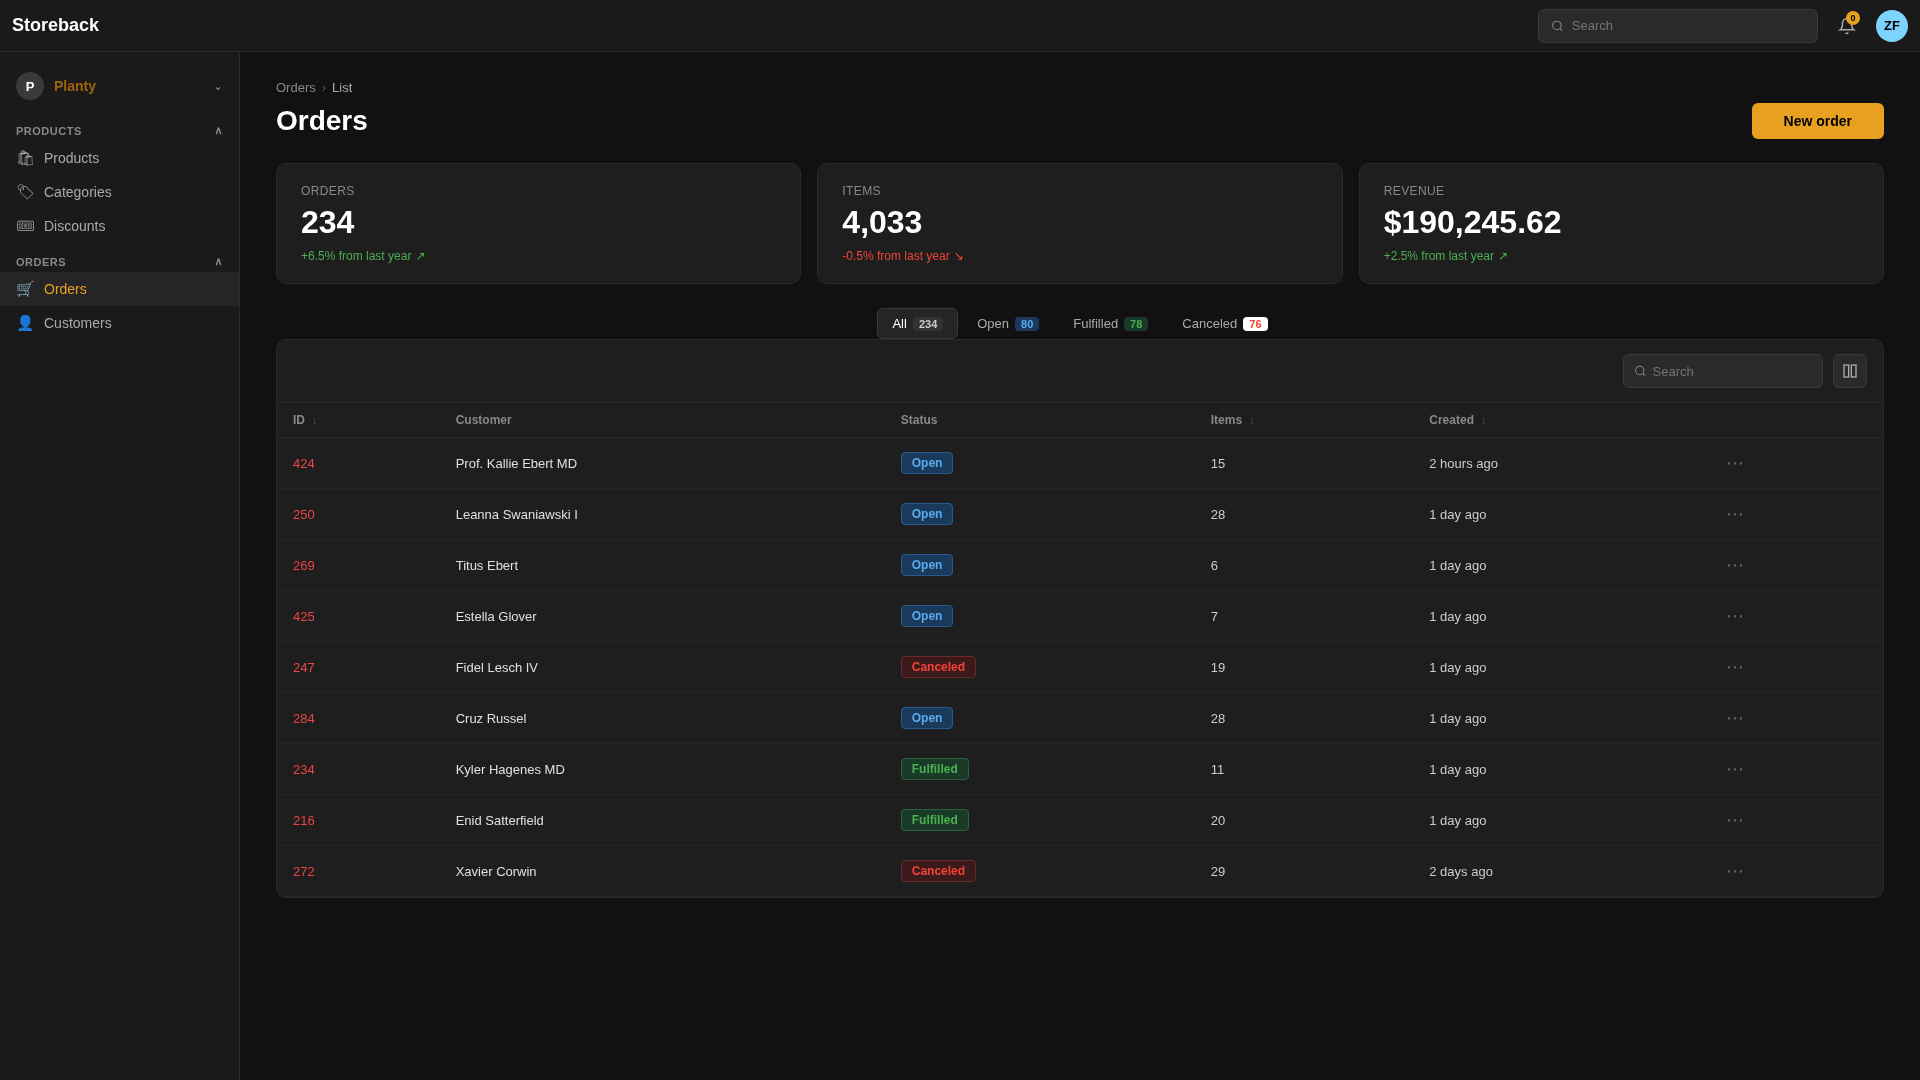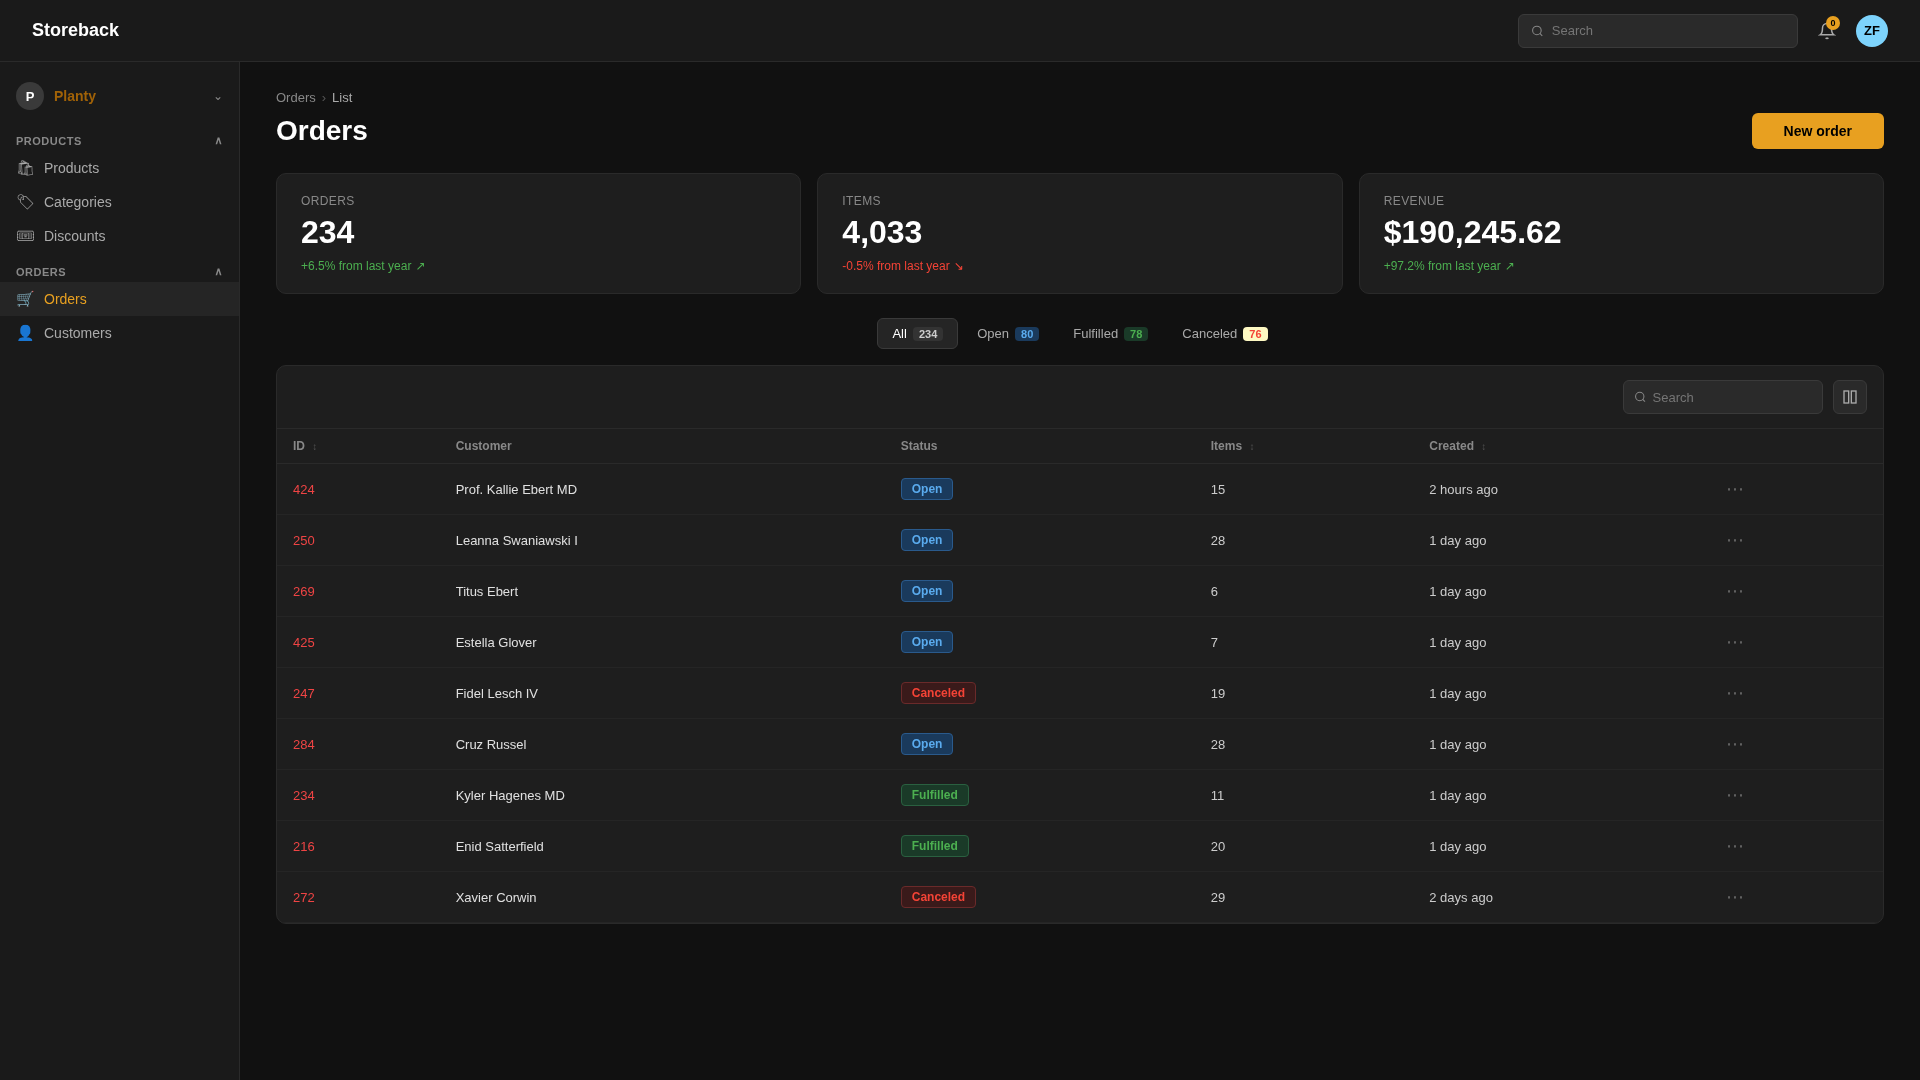--- a/index.html
+++ b/index.html
@@ -11,24 +11,24 @@
       width: 1920px;
       height: 1080px;
       overflow: hidden;
       display: flex;
       flex-direction: column;
     }
 
     
     .topnav {
       background: #1a1a1a;
-      height: 62px;
-      display: flex;
-      align-items: center;
-      padding: 0 32px;
+      height: 52px;
+      display: flex;
+      align-items: center;
+      padding: 0 12px;
       gap: 12px;
       border-bottom: 1px solid #2a2a2a;
       flex-shrink: 0;
     }
     .topnav-logo {
       font-size: 18px;
       font-weight: 700;
       color: #fff;
       flex: 1;
     }
@@ -244,21 +244,21 @@
       gap: 4px;
     }
     .stat-card-change.positive { color: #4caf50; }
     .stat-card-change.negative { color: #f44336; }
 
     
     .filter-tabs {
       display: flex;
       align-items: center;
       gap: 4px;
-      margin-bottom: 16px;
+      margin-bottom: 0;
       justify-content: center;
     }
     .filter-tab {
       display: flex;
       align-items: center;
       gap: 6px;
       padding: 7px 14px;
       border-radius: 6px;
       cursor: pointer;
       font-size: 13px;
@@ -273,21 +273,21 @@
     }
     .filter-tab-badge {
       font-size: 11px;
       font-weight: 700;
       border-radius: 4px;
       padding: 1px 6px;
     }
     .badge-all { background: #333; color: #ccc; }
     .badge-open { background: #1a3a5c; color: #5aabee; }
     .badge-fulfilled { background: #1a3a28; color: #4caf50; }
-    .badge-canceled { background: #fef9c3; color: #f44336; }
+    .badge-canceled { background: #ffffff; color: #f44336; }
 
     
     .table-panel {
       background: #1e1e1e;
       border: 1px solid #2a2a2a;
       border-radius: 10px;
       overflow: hidden;
     }
     .table-toolbar {
       display: flex;
@@ -476,21 +476,21 @@
         <div class="stat-card-value">4,033</div>
         <div class="stat-card-change negative">
           <span>-0.5% from last year</span>
           <span style="color:#f44336;">↘</span>
         </div>
       </div>
       <div class="stat-card">
         <div class="stat-card-label">Revenue</div>
         <div class="stat-card-value">$190,245.62</div>
         <div class="stat-card-change positive">
-          <span>+97.2% from last year</span>
+          <span>+2.5% from last year</span>
           <span style="color:#4caf50;">↗</span>
         </div>
       </div>
     </div>
 
     <div class="filter-tabs">
       <div class="filter-tab active">
         <span>All</span>
         <span class="filter-tab-badge badge-all">234</span>
       </div>

